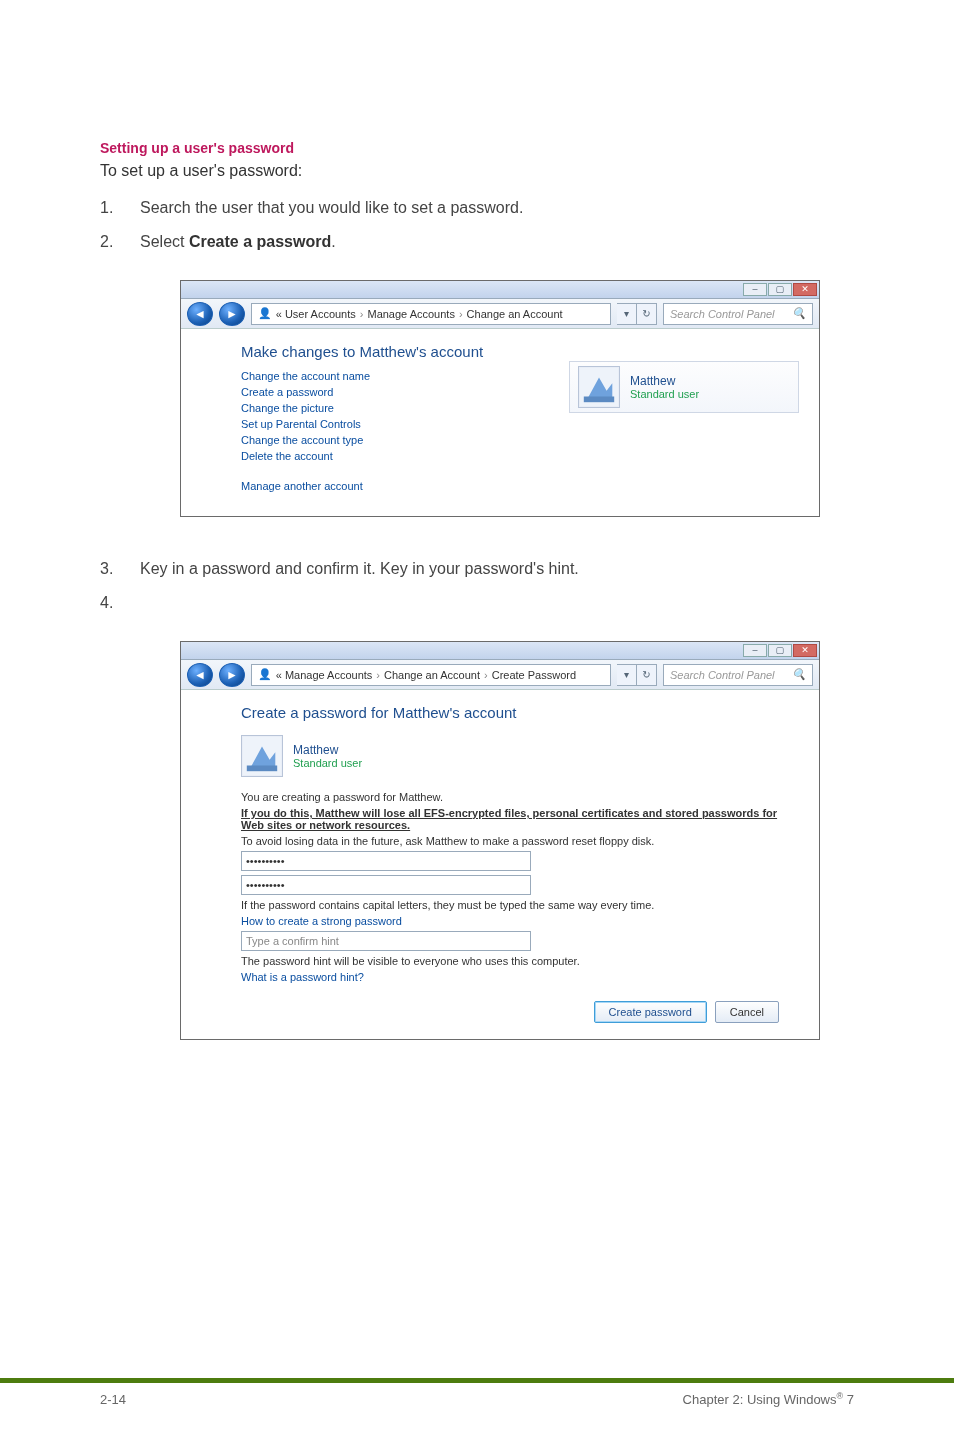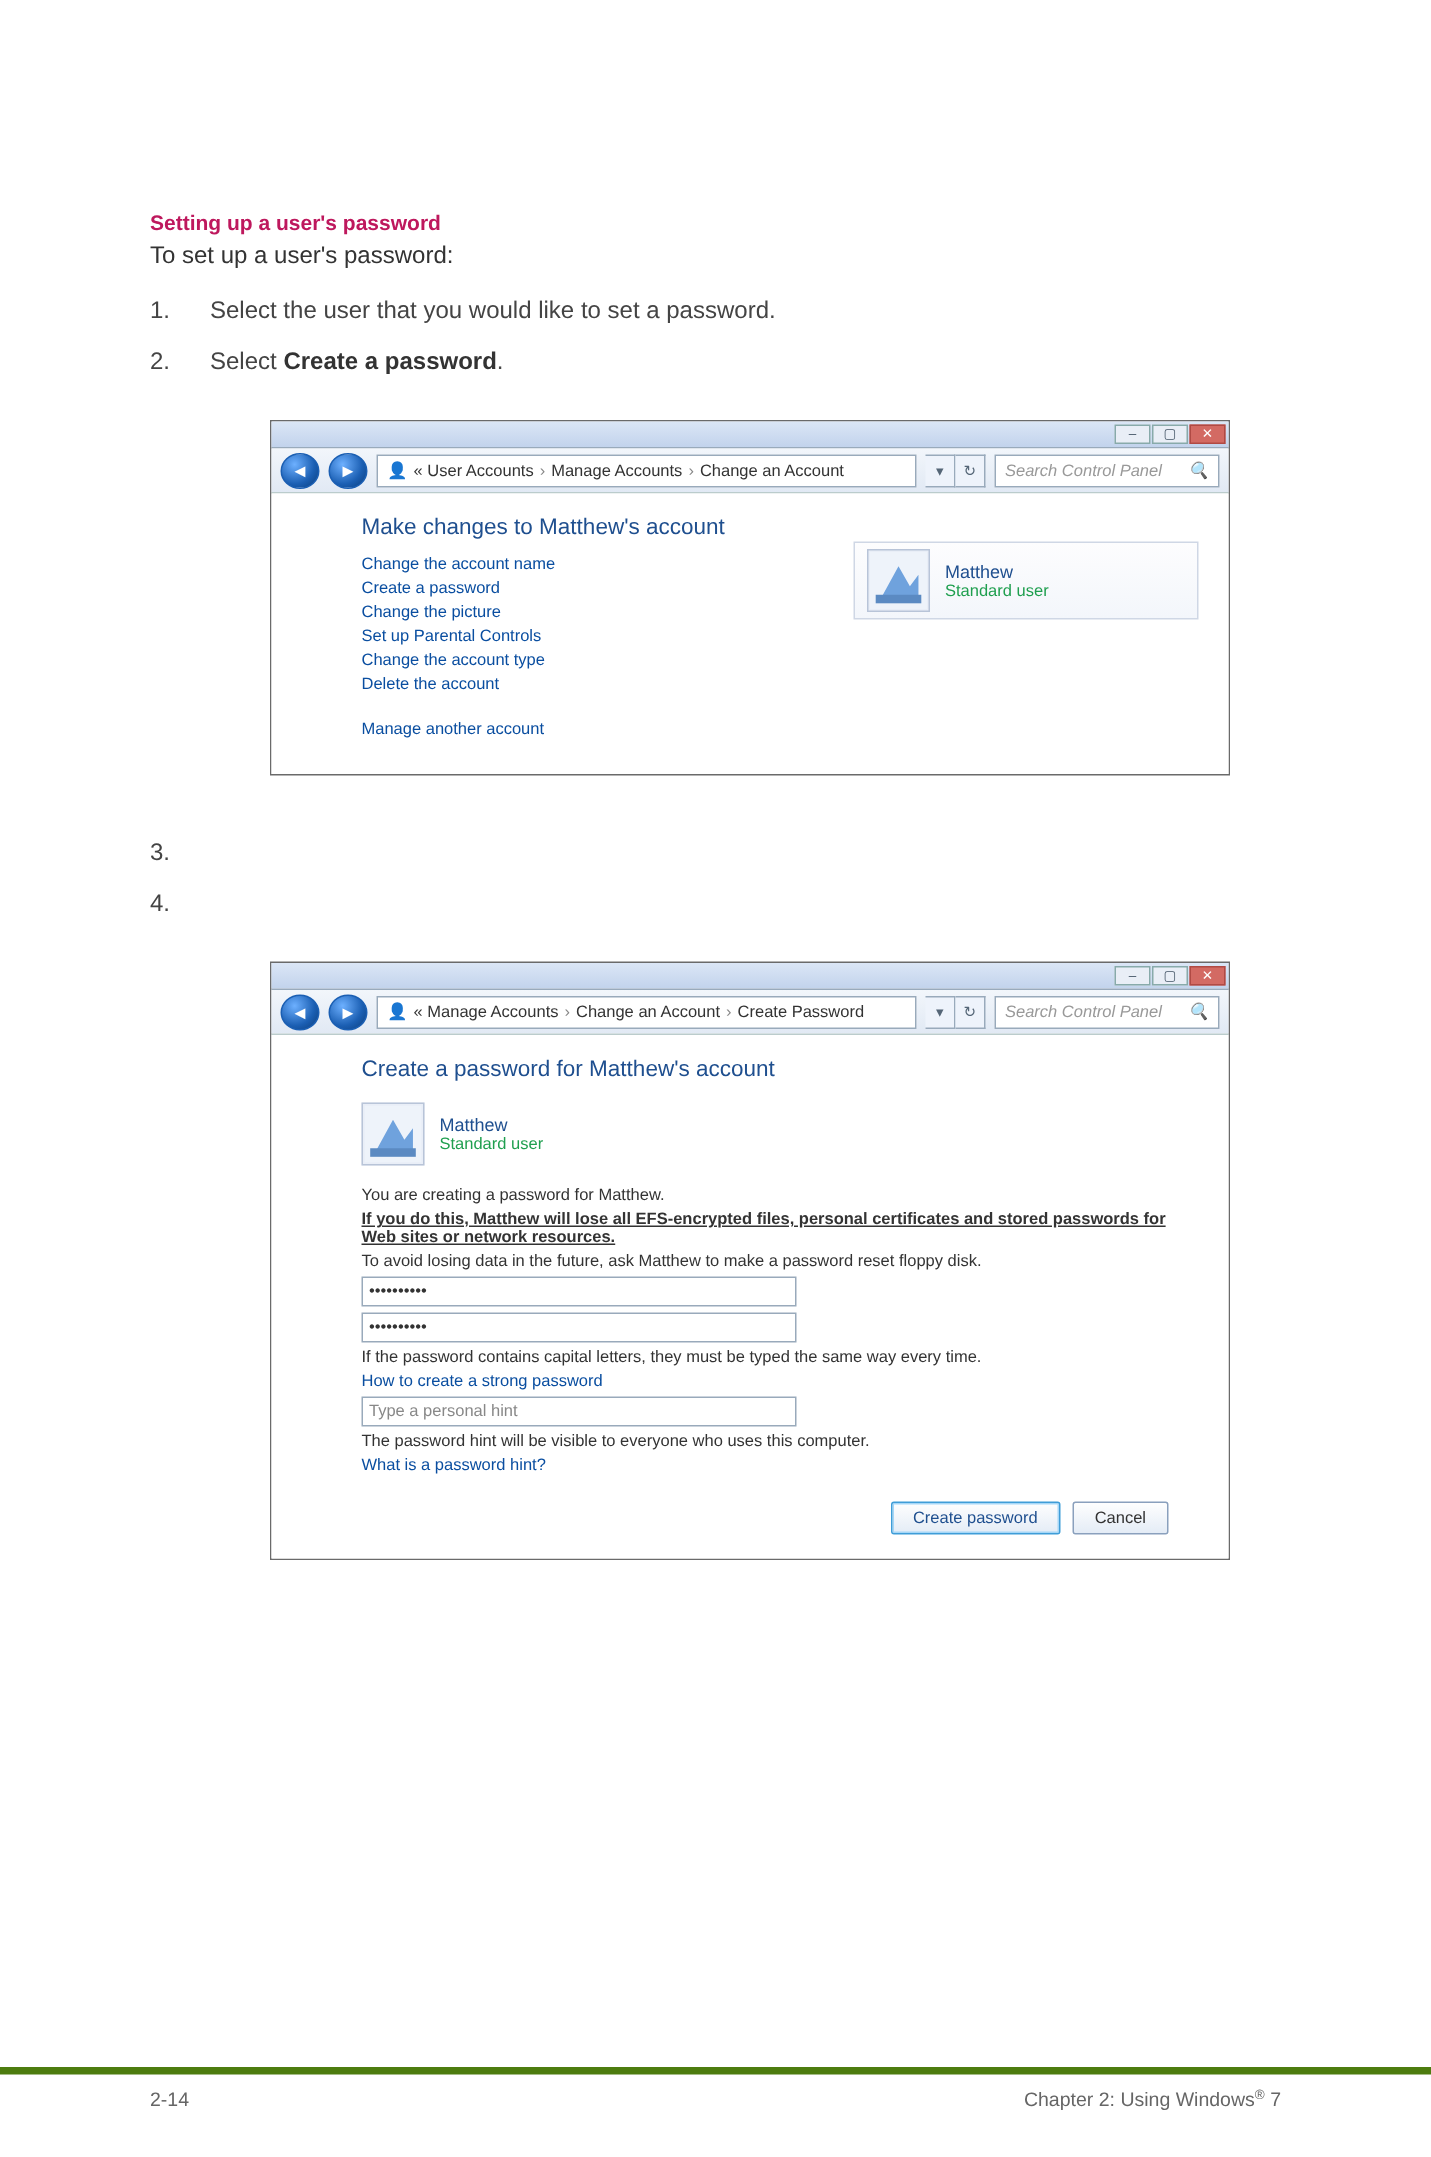--- a/index.html
+++ b/index.html
@@ -140,21 +140,21 @@
 </head>
 <body>
 
 <div class="page">
   <h3 class="section-title">Setting up a user's password</h3>
   <p class="subhead">To set up a user's password:</p>
 
   <ol class="steps">
     <li>
       <span class="num">1.</span>
-      <span>Select the user that you would like to set a password.</span>
+      <span>Search the user that you would like to set a password.</span>
     </li>
     <li>
       <span class="num">2.</span>
       <span>
         <span>Select </span><span class="bold">Create a password</span><span>.</span>
       </span>
     </li>
   </ol>
 
   <div class="screenshot">
@@ -211,20 +211,21 @@
             <div class="urole">Standard user</div>
           </div>
         </div>
       </div>
     </div>
   </div>
 
   <ol class="steps">
     <li>
       <span class="num">3.</span>
+      <span>Key in a password and confirm it. Key in your password's hint.</span>
     </li>
     <li>
       <span class="num">4.</span>
     </li>
   </ol>
 
   <div class="screenshot">
     <div class="titlebar">
       <div class="winbtns">
         <div class="winbtn">–</div>
@@ -277,21 +278,21 @@
           <span>••••••••••</span>
         </div>
       <div class="input">
           <span>••••••••••</span>
         </div>
 
       <div class="txtblock">If the password contains capital letters, they must be typed the same way every time.</div>
       <a class="lnk">How to create a strong password</a>
 
       <div class="input hint">
-          <span>Type a personal hint</span>
+          <span>Type a confirm hint</span>
         </div>
       <div class="txtblock">The password hint will be visible to everyone who uses this computer.</div>
       <a class="lnk">What is a password hint?</a>
 
       <div class="btnrow">
         <div class="wbtn primary">Create password</div>
         <div class="wbtn">Cancel</div>
       </div>
     </div>
   </div>

